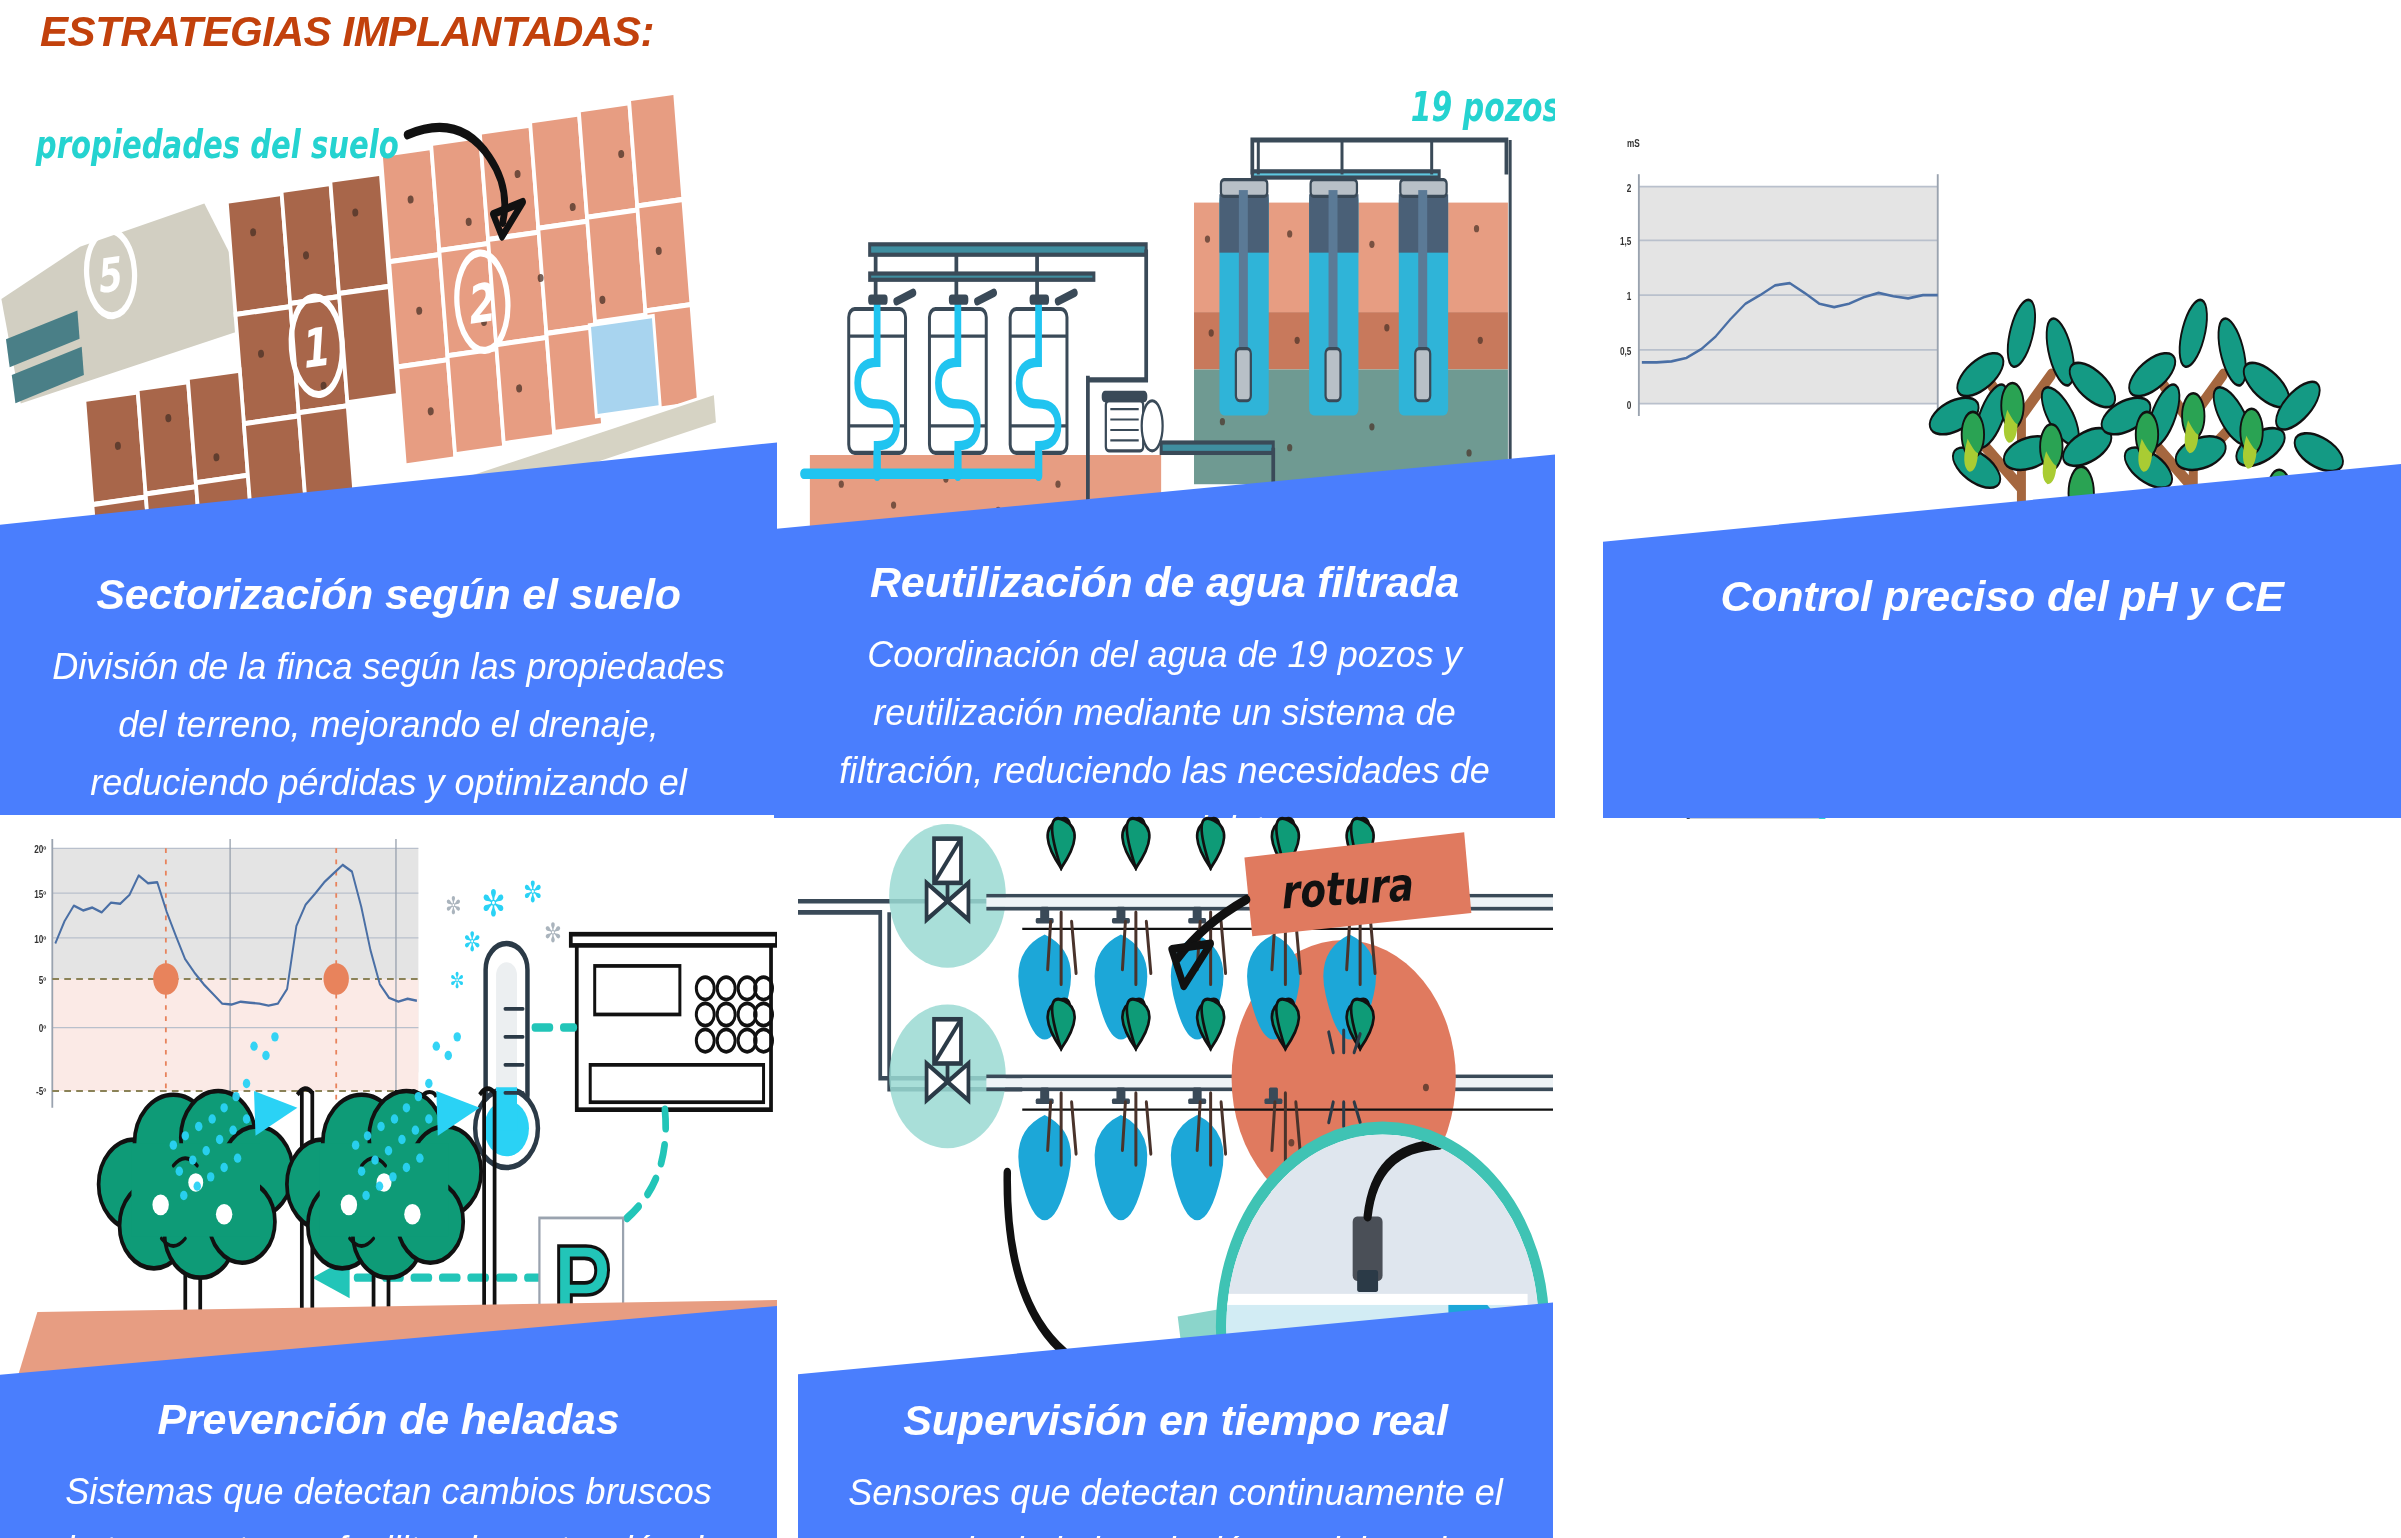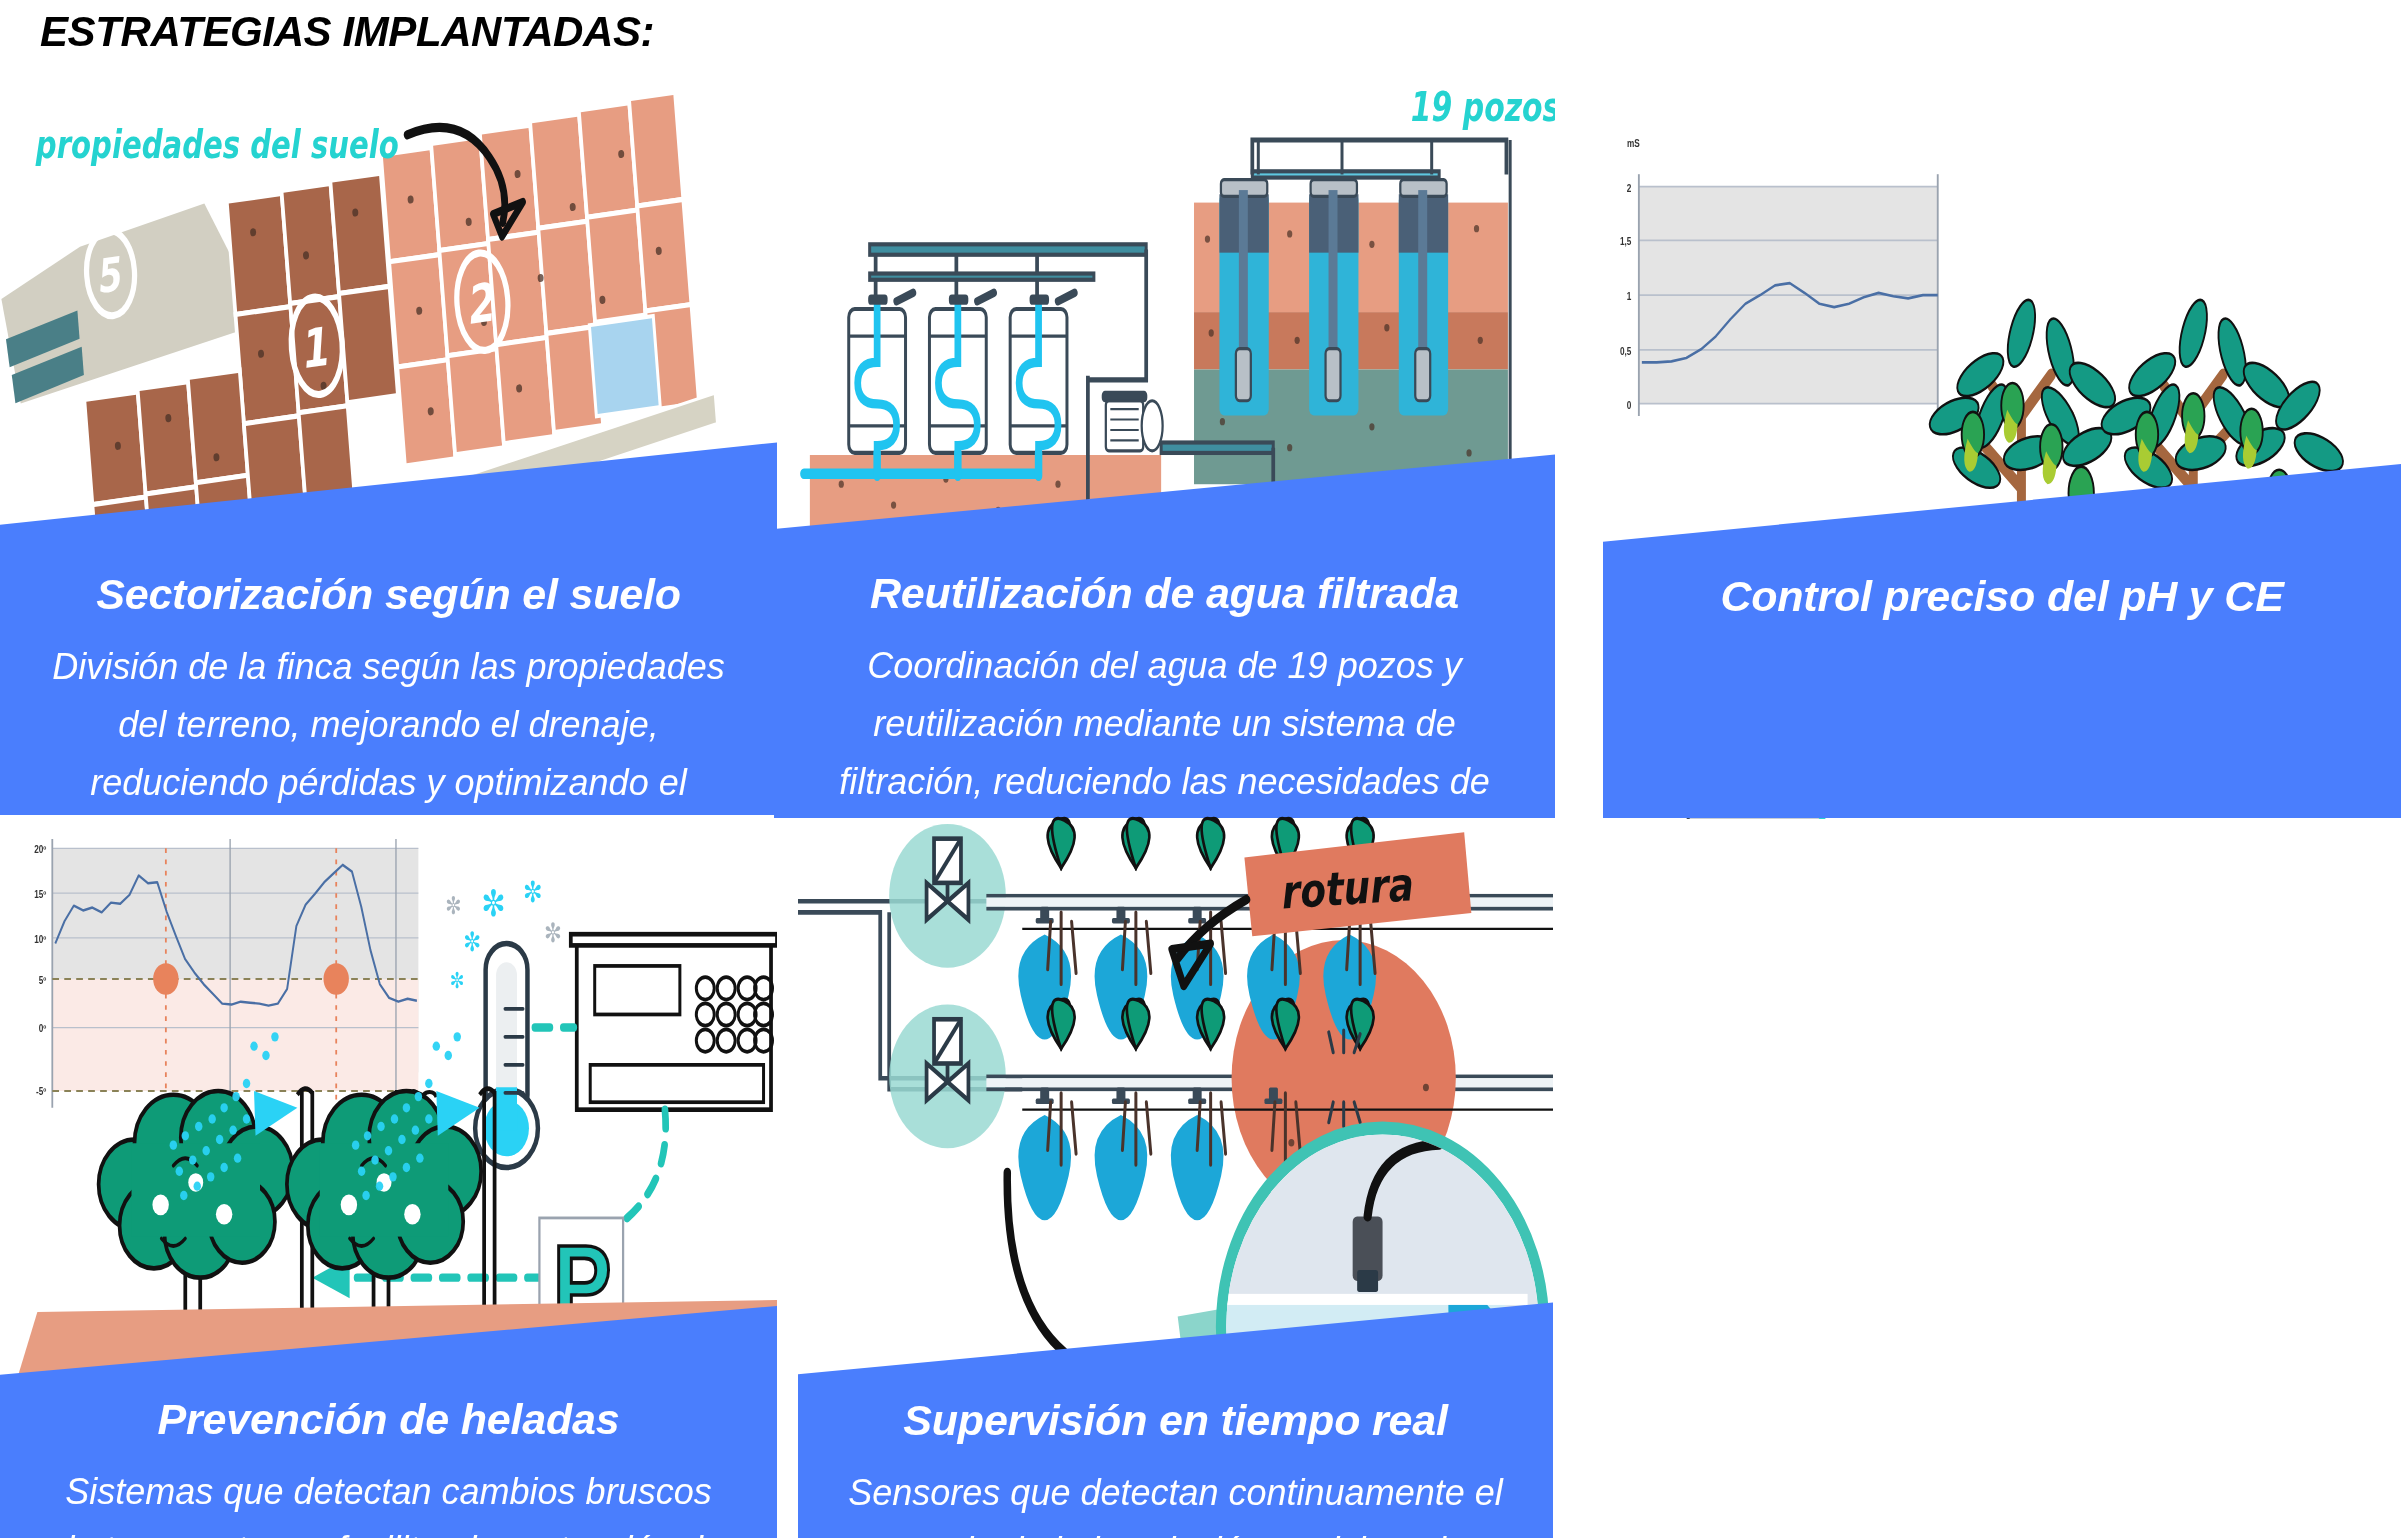--- a/index.html
+++ b/index.html
@@ -9,21 +9,21 @@
     font-family:"Liberation Sans", sans-serif;
     position:relative; overflow:hidden;
   }
   .page{ position:absolute; inset:0; }
 
   
   .main-title{
     position:absolute; left:40px; top:7.5px;
     font-size:42px; font-weight:700; font-style:italic;
     letter-spacing:-0.4px;
-    color:#000000; white-space:nowrap;
+    color:#c2410c; white-space:nowrap;
   }
 
   
   .card{ position:absolute; }
 
   .art{ position:absolute; inset:0; }
   .art svg{ position:absolute; left:0; top:0; width:100%; height:100%; }
 
   .panel{ position:absolute; }
   .panel svg{ position:absolute; left:0; top:0; width:100%; height:100%; }
@@ -354,21 +354,21 @@
         <g transform="translate(398,740)">
           <path d="M0 0 q-46 -44 0 -78 q46 -34 72 0 q26 34 72 0 q46 -34 0 78 q-46 44 -72 0 q-26 -44 -72 0 z" fill="none" stroke="#3f8ea0" stroke-width="22" stroke-linejoin="round"></path>
         </g>
       </svg>
     </div>
 
     <div class="panel" style="left:0px; top:374px; width:781px; height:377px;">
       <svg viewBox="0 0 1045 505" preserveAspectRatio="none">
         <polygon points="0,118 1045,18 1045,505 0,505" fill="#4a7efd"></polygon>
       </svg>
-      <div class="panel-text" style="top:129px;">
+      <div class="panel-text" style="top:118px;">
         <div class="panel-title">Reutilización de agua filtrada</div>
         <div class="panel-body">Coordinación del agua de 19 pozos y reutilización mediante un sistema de filtración, reduciendo las necesidades de nuevos suministros.</div>
       </div>
     </div>
   </div>
 
   <div class="card" style="left:1603px; top:75px; width:798px; height:744px;">
 
     <div class="art">
       <svg viewBox="0 0 1068 720" preserveAspectRatio="none">

